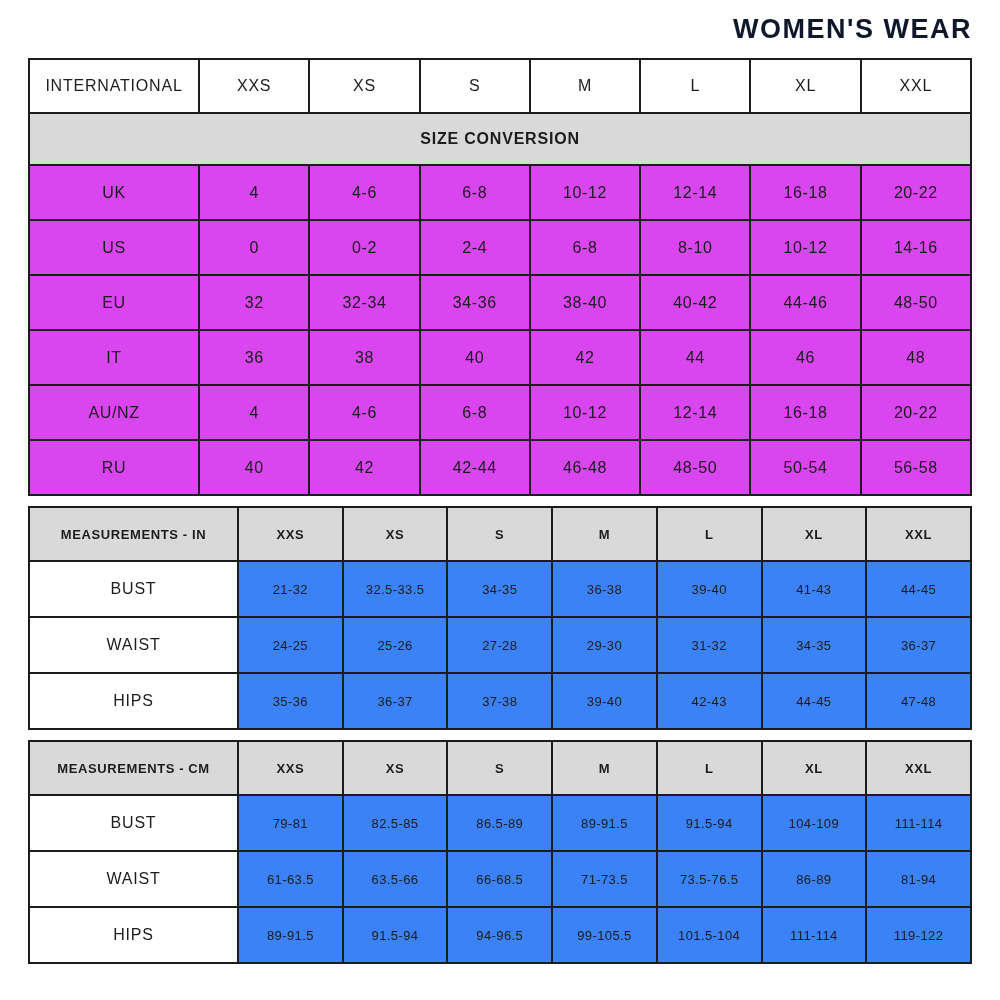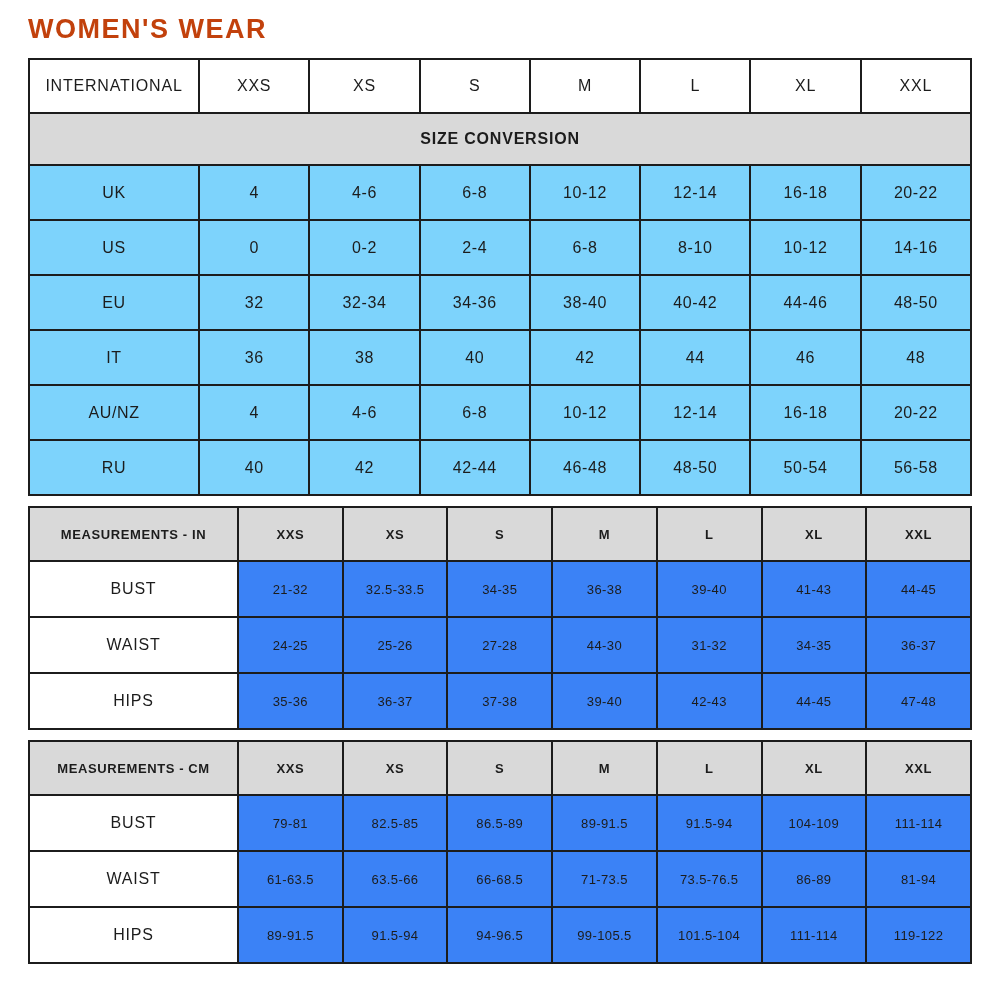--- a/index.html
+++ b/index.html
@@ -11,26 +11,26 @@
     font-family: "Liberation Sans", "DejaVu Sans", sans-serif;
     color: #1c1c1c;
     -webkit-font-smoothing: antialiased;
   }
   .page {
     width: 944px;
     margin: 0 auto;
     padding-top: 10px;
   }
   .title {
-    text-align: left;
+    text-align: right;
     font-size: 27px;
     font-weight: 700;
     letter-spacing: 1.5px;
     margin: 4px 0 13px 0;
-    color: #c2410c;
+    color: #0f172a;
   }
   table {
     border-collapse: collapse;
     width: 944px;
     table-layout: fixed;
     margin-bottom: 10px;
   }
   td {
     border: 2px solid #1c1c1c;
     text-align: center;
@@ -50,21 +50,21 @@
   .t1 .colhead {
     height: 52px;
     font-size: 16px;
     letter-spacing: 0.8px;
     background: #ffffff;
   }
   .t1 .rowlabel, .t1 .val {
     height: 53px;
     font-size: 16px;
     letter-spacing: 0.6px;
-    background: #7dd3fc;
+    background: #d946ef;
   }
   
   .tm .mhead {
     background: #d9d9d9;
     height: 52px;
     font-weight: 700;
     font-size: 13px;
     letter-spacing: 0.6px;
   }
   .tm .rowlabel {
@@ -205,21 +205,21 @@
           <td class="val">36-38</td>
           <td class="val">39-40</td>
           <td class="val">41-43</td>
           <td class="val">44-45</td>
         </tr>
         <tr>
           <td class="rowlabel">WAIST</td>
           <td class="val">24-25</td>
           <td class="val">25-26</td>
           <td class="val">27-28</td>
-          <td class="val">44-30</td>
+          <td class="val">29-30</td>
           <td class="val">31-32</td>
           <td class="val">34-35</td>
           <td class="val">36-37</td>
         </tr>
         <tr>
           <td class="rowlabel">HIPS</td>
           <td class="val">35-36</td>
           <td class="val">36-37</td>
           <td class="val">37-38</td>
           <td class="val">39-40</td>

